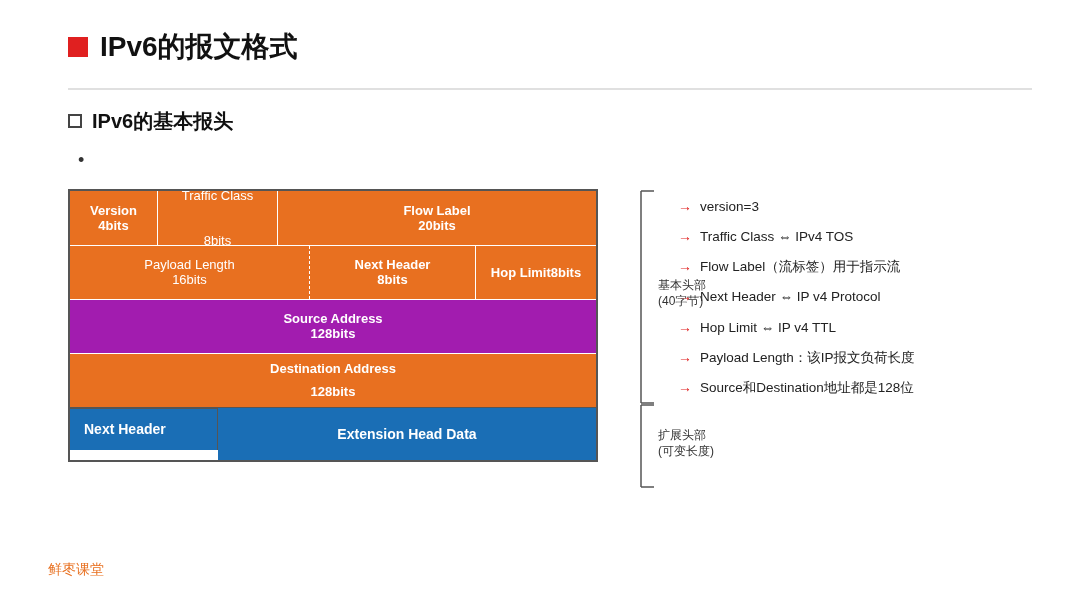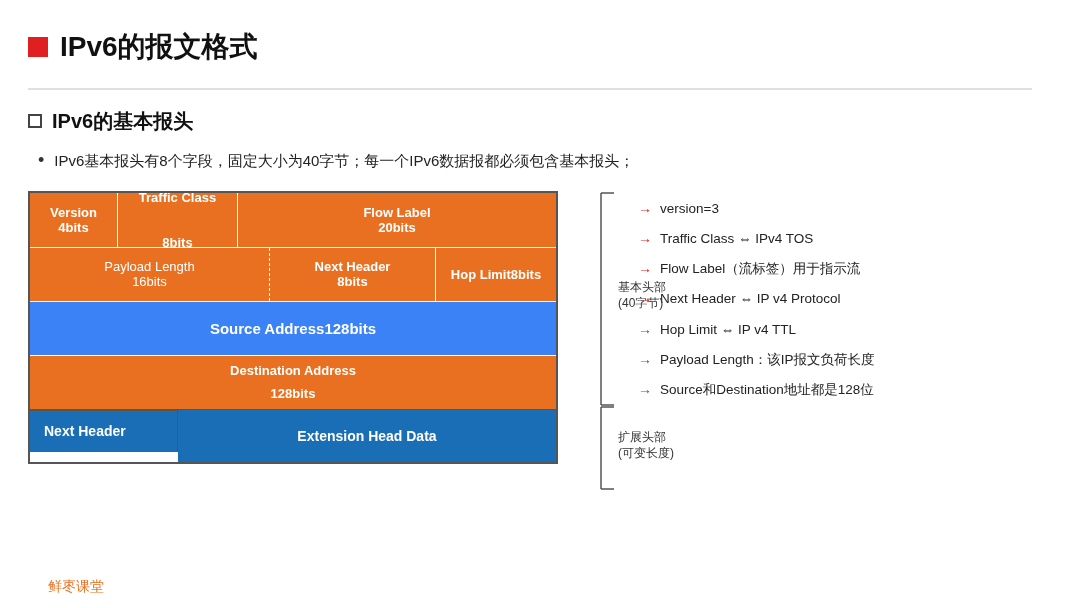--- a/index.html
+++ b/index.html
@@ -8,21 +8,21 @@
       height: 608px;
       background: #ffffff;
       font-family: 'Microsoft YaHei', 'PingFang SC', Arial, sans-serif;
       overflow: hidden;
       position: relative;
     }
 
     .page-container {
       width: 1080px;
       height: 608px;
-      padding: 28px 48px 20px 28px;
+      padding: 28px 48px 20px 68px;
       position: relative;
     }
 
     
     .page-title-row {
       display: flex;
       align-items: center;
       margin-bottom: 22px;
     }
     .title-red-square {
@@ -114,21 +114,21 @@
     }
     .cell-traffic {
       width: 120px;
       border-right: 1.5px solid #fff;
       display: flex;
       flex-direction: column;
       align-items: center;
       justify-content: center;
       color: #fff;
       font-size: 13px;
-      font-weight: 700;
+      font-weight: 400;
       gap: 30px;
     }
     .cell-flow {
       flex: 1;
       display: flex;
       flex-direction: column;
       align-items: center;
       justify-content: center;
       color: #fff;
       font-size: 13px;
@@ -171,28 +171,28 @@
       align-items: center;
       justify-content: center;
       color: #fff;
       font-size: 13px;
       font-weight: 600;
     }
 
     
     .row3 {
       height: 54px;
-      background: #3b82f6;
+      background: #a21caf;
       border-top: 1.5px solid #fff;
       display: flex;
-      flex-direction: row;
-      align-items: center;
-      justify-content: center;
-      color: #fff;
-      font-size: 15px;
+      flex-direction: column;
+      align-items: center;
+      justify-content: center;
+      color: #fff;
+      font-size: 13px;
       font-weight: 600;
     }
 
     
     .row4 {
       height: 54px;
       background: #e87020;
       border-top: 1.5px solid #fff;
       display: flex;
       flex-direction: column;
@@ -249,21 +249,21 @@
     }
     .annotation-text {
       font-size: 13.5px;
       color: #222;
       line-height: 1.5;
     }
 
     
     .footer {
       position: absolute;
-      bottom: 12px;
+      bottom: 29px;
       left: 48px;
     }
     .footer-text {
       font-size: 14px;
       color: #e87020;
       font-weight: 500;
     }
 
     
     .title-divider {
@@ -292,21 +292,20 @@
 
   <div class="title-divider"></div>
 
   <div class="section-title-row">
     <div class="section-square"></div>
     <span class="section-title-text">IPv6的基本报头</span>
   </div>
 
   <div class="bullet-row">
     <span class="bullet-dot">•</span>
-    <span class="bullet-text">IPv6基本报头有8个字段，固定大小为40字节；每一个IPv6数据报都必须包含基本报头；</span>
   </div>
 
   <div class="content-area">
 
     <div class="diagram-container">
       <div class="packet-grid">
 
         <div class="row1">
           <div class="cell-version">
             <span>Version</span>

